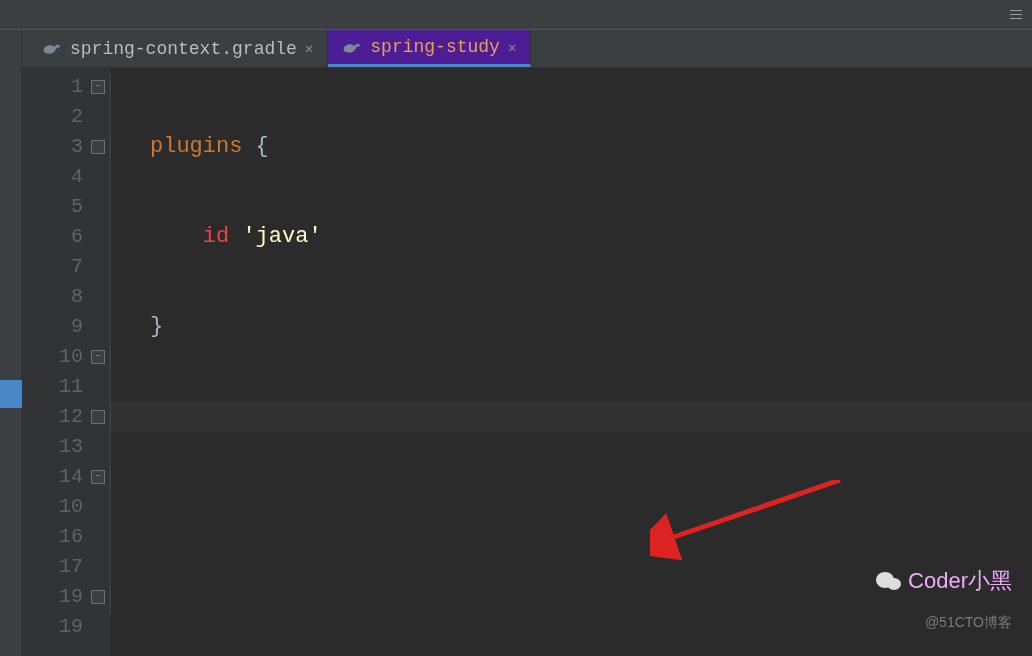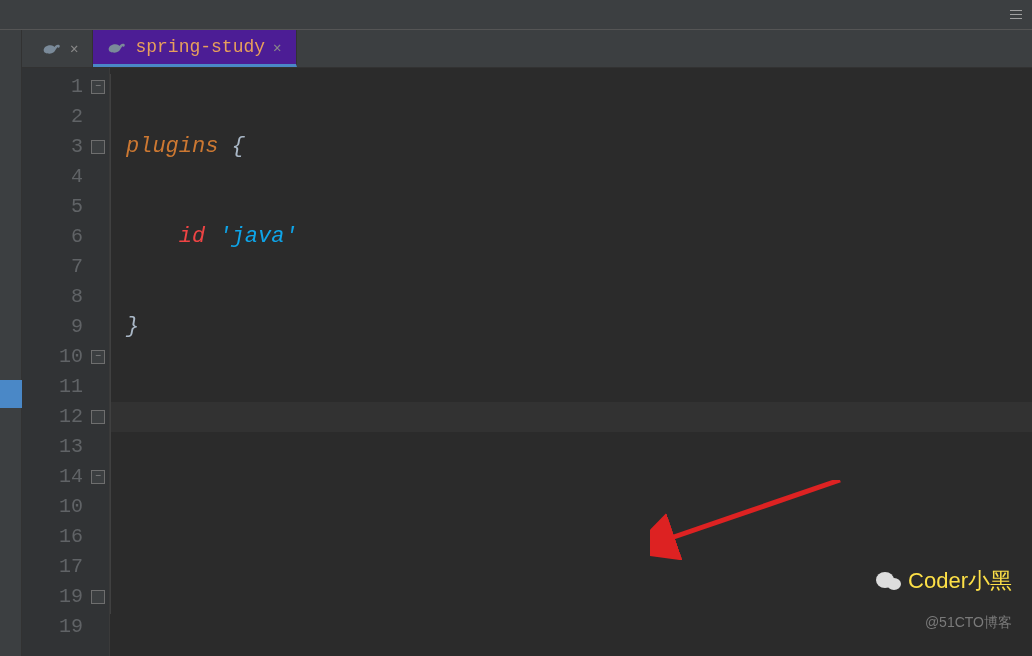--- a/index.html
+++ b/index.html
@@ -126,47 +126,46 @@
 .code {
   flex: 1;
   font-size: 22px;
   line-height: 30px;
   padding-top: 4px;
   white-space: pre;
   overflow: hidden;
 }
 .code .row {
   height: 30px;
-  padding-left: 16px;
-  font-style: italic;
+  padding-left: 40px;
 }
 .code .row.cursor-line {
   background: #323232;
 }
 .kw { color: #cc7832; }
-.str { color: #0ea5e9; }
+.str { color: #fef9c3; }
 .ident { color: #ef4444; }
 .punc { color: #a9b7c6; }
 .arrow {
   position: absolute;
   left: 650px;
   top: 480px;
   width: 200px;
   height: 80px;
   pointer-events: none;
 }
 .watermark {
   position: absolute;
   right: 20px;
   bottom: 24px;
   text-align: right;
   font-family: -apple-system, "Segoe UI", sans-serif;
 }
 .watermark .title {
-  color: #fde047;
+  color: #f0abfc;
   font-size: 22px;
   display: flex;
   align-items: center;
   justify-content: flex-end;
   gap: 6px;
 }
 .watermark .sub {
   color: #7a7a7a;
   font-size: 14px;
   margin-top: 18px;
@@ -191,20 +190,21 @@
   <div class="sidebar-mark"></div>
 </div>
 
 <div class="tab-bar">
   <div class="tab inactive">
     <span class="elephant">
       <svg viewBox="0 0 24 16">
           <path d="M2 10c0-3 3-6 8-6 3 0 5 2 5 2s3-4 6-2c1 1 0 3-1 3-1 0-1-1-1-1s-2 2-3 4c-1 2-3 4-7 4S2 13 2 10z"></path>
         </svg>
     </span>
+    <span>spring-context.gradle</span>
     <span class="close">✕</span>
   </div>
   <div class="tab active">
     <span class="elephant">
       <svg viewBox="0 0 24 16">
           <path d="M2 10c0-3 3-6 8-6 3 0 5 2 5 2s3-4 6-2c1 1 0 3-1 3-1 0-1-1-1-1s-2 2-3 4c-1 2-3 4-7 4S2 13 2 10z"></path>
         </svg>
     </span>
     <span>spring-study</span>
     <span class="close">✕</span>

